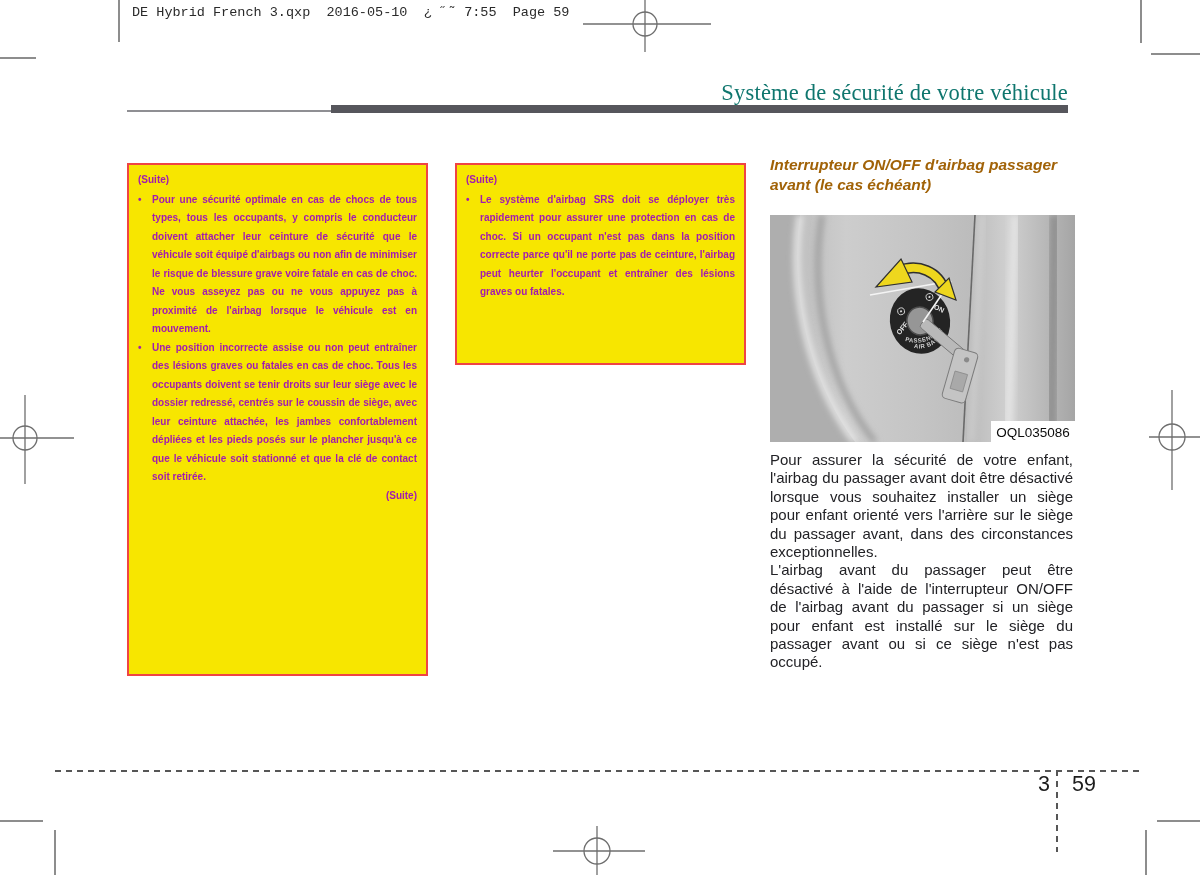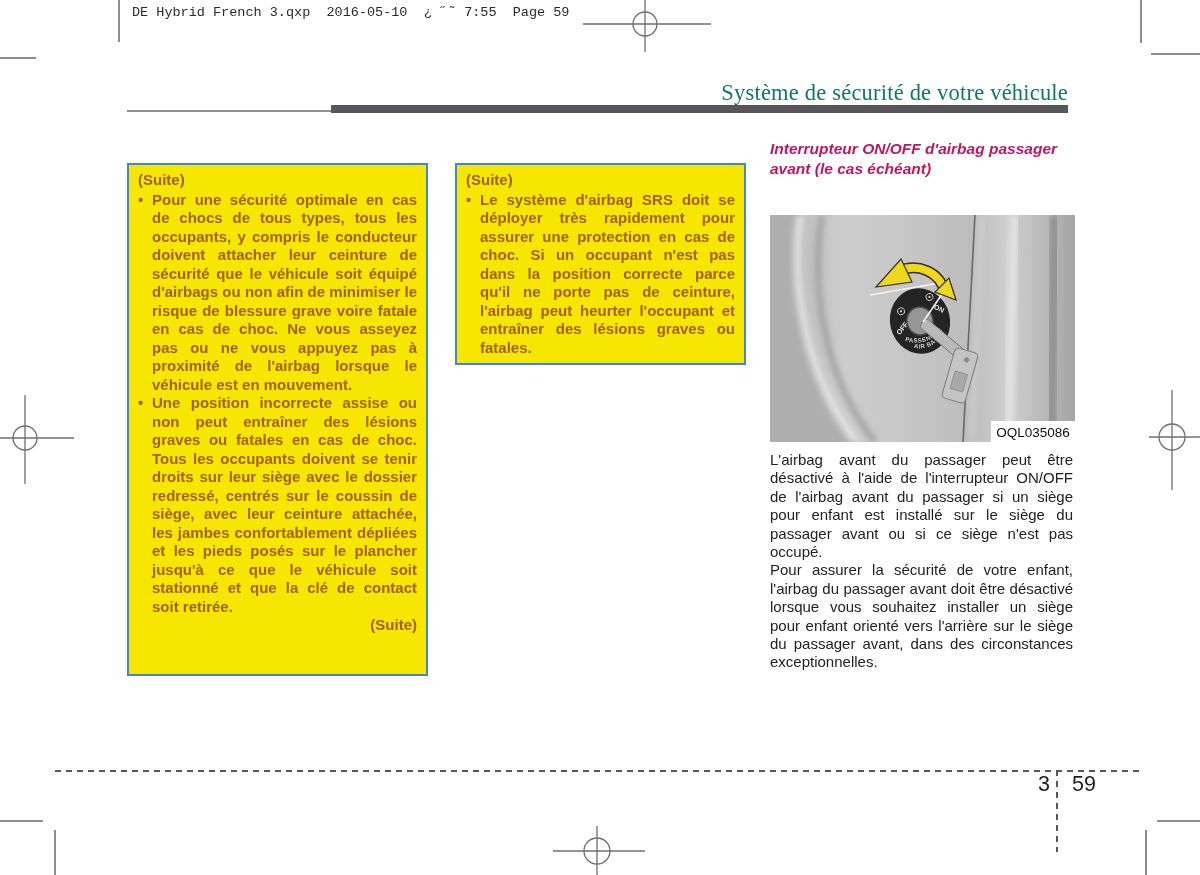--- a/index.html
+++ b/index.html
@@ -13,32 +13,32 @@
   .regmark{position:absolute;}
   .regmark line, .regmark circle{stroke:#6e6e6e;stroke-width:1.3;fill:none;}
 
   
   .chapter-title{position:absolute;right:132px;top:80px;font-family:"Liberation Serif", serif;
         font-size:22.5px;color:#0f766e;letter-spacing:0.2px;}
   .rule-thin{position:absolute;left:127px;top:110px;width:204px;height:2px;background:#8f8f93;}
   .rule-thick{position:absolute;left:331px;top:105px;width:737px;height:8px;background:#56565c;}
 
   
-  .warnbox{position:absolute;background:#f7e600;border:2px solid #3b82f6;box-sizing:border-box;
-        padding:6px 9px;color:#a16207;font-weight:bold;font-size:15px;line-height:18.5px;
+  .warnbox{position:absolute;background:#f7e600;border:2px solid #ef4444;box-sizing:border-box;
+        padding:6px 9px;color:#a21caf;font-weight:bold;font-size:10px;line-height:18.5px;
         overflow:hidden;}
   .warnbox .suite-top{margin-bottom:1px;}
   .warnbox .suite-bottom{text-align:right;}
   .bullet-item{display:flex;}
   .bullet-dot{flex:0 0 14px;width:14px;}
   .bullet-text{flex:1;text-align:justify;}
 
   
-  .section-heading{position:absolute;left:770px;top:139px;width:306px;font-style:italic;
-        font-weight:bold;font-size:15.5px;line-height:19.5px;color:#be185d;}
+  .section-heading{position:absolute;left:770px;top:155px;width:306px;font-style:italic;
+        font-weight:bold;font-size:15.5px;line-height:19.5px;color:#a16207;}
   .figure{position:absolute;left:770px;top:215px;width:305px;height:227px;}
   .body-copy{position:absolute;left:770px;top:451px;width:303px;font-size:15px;
         line-height:18.4px;color:#222226;}
   .body-copy p{margin:0;text-align:justify;}
 
   
   .dash-h{position:absolute;left:55px;top:770px;width:1085px;height:2px;
         background:repeating-linear-gradient(90deg,#565656 0 6px,transparent 6px 11px);}
   .dash-v{position:absolute;left:1056px;top:770px;width:2px;height:82px;
         background:repeating-linear-gradient(180deg,#565656 0 6px,transparent 6px 11px);}
@@ -177,22 +177,22 @@
       <polygon points="131,44 142,67 106,72" fill="#eed71e" stroke="#2f2f2f" stroke-width="1.2"></polygon>
     </g>
 
     <g>
       <rect x="221" y="206" width="84" height="21" fill="#ffffff"></rect>
       <text x="263" y="222" text-anchor="middle" font-size="13.5" fill="#0d0d0d" font-family="Liberation Sans, sans-serif">OQL035086</text>
     </g>
   </svg>
 
   <div class="body-copy">
+    <p>Pour assurer la sécurité de votre enfant, l'airbag du passager avant doit être désactivé lorsque vous souhaitez installer un siège pour enfant orienté vers l'arrière sur le siège du passager avant, dans des circonstances exceptionnelles.</p>
     <p>L'airbag avant du passager peut être désactivé à l'aide de l'interrupteur ON/OFF de l'airbag avant du passager si un siège pour enfant est installé sur le siège du passager avant ou si ce siège n'est pas occupé.</p>
-    <p>Pour assurer la sécurité de votre enfant, l'airbag du passager avant doit être désactivé lorsque vous souhaitez installer un siège pour enfant orienté vers l'arrière sur le siège du passager avant, dans des circonstances exceptionnelles.</p>
   </div>
 
   <div class="dash-h"></div>
   <div class="dash-v"></div>
   <div class="pagenum">
     <span class="chap">3</span>
     <span class="pg">59</span>
   </div>
 
 </div>

